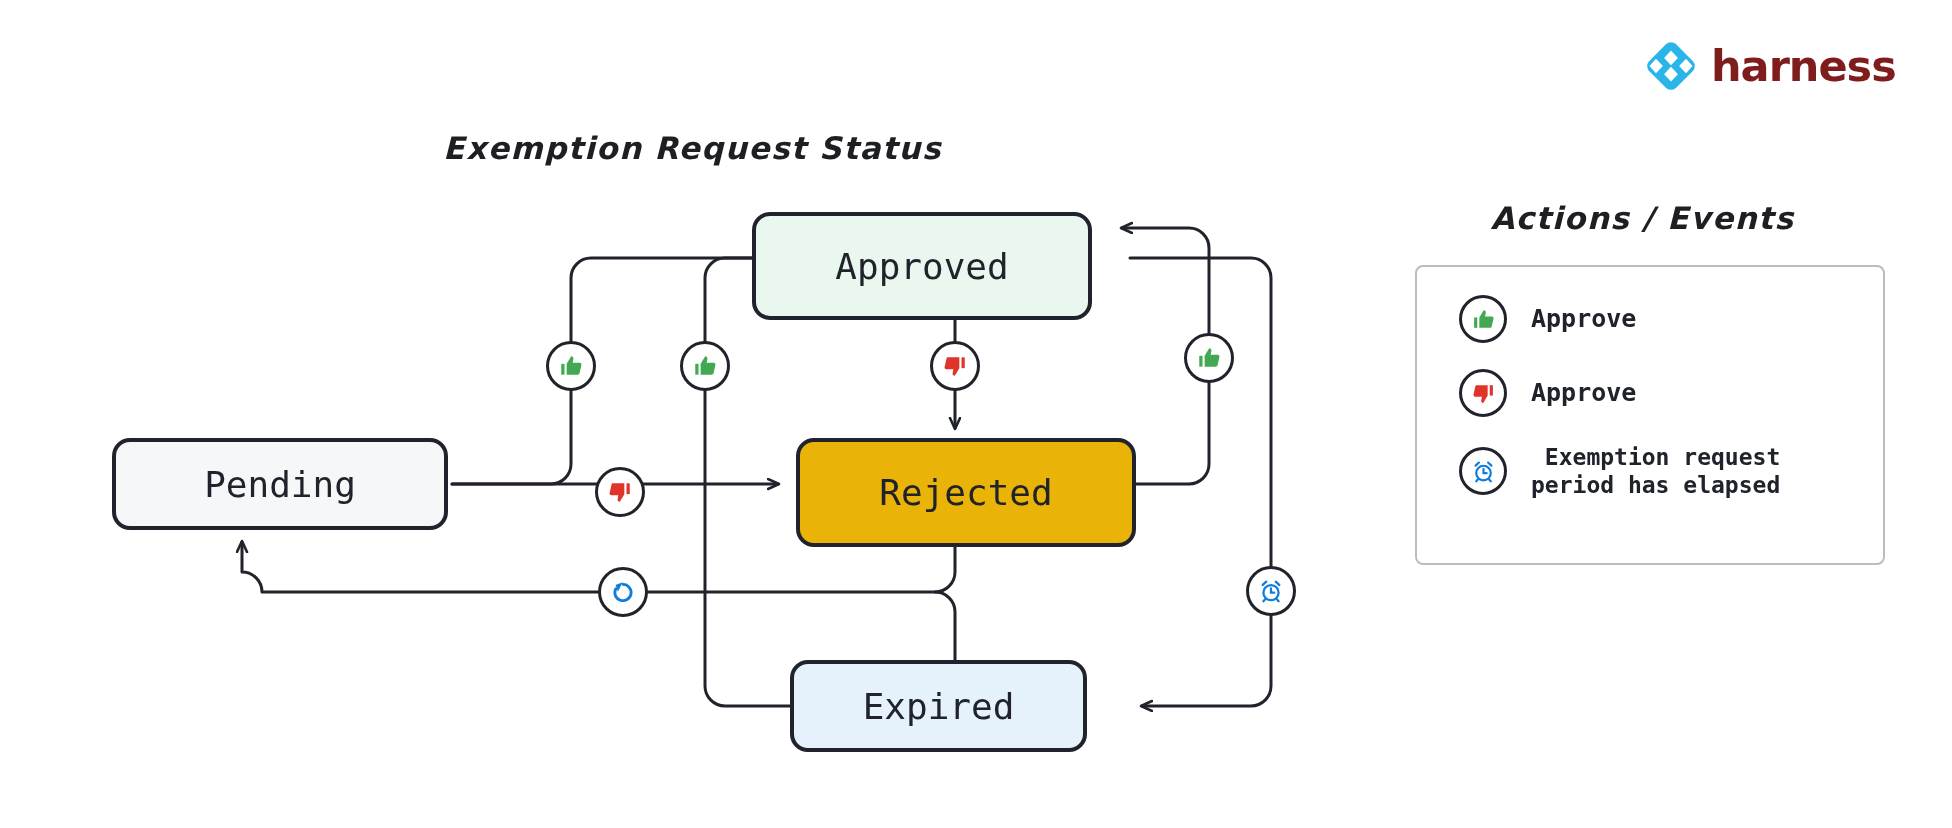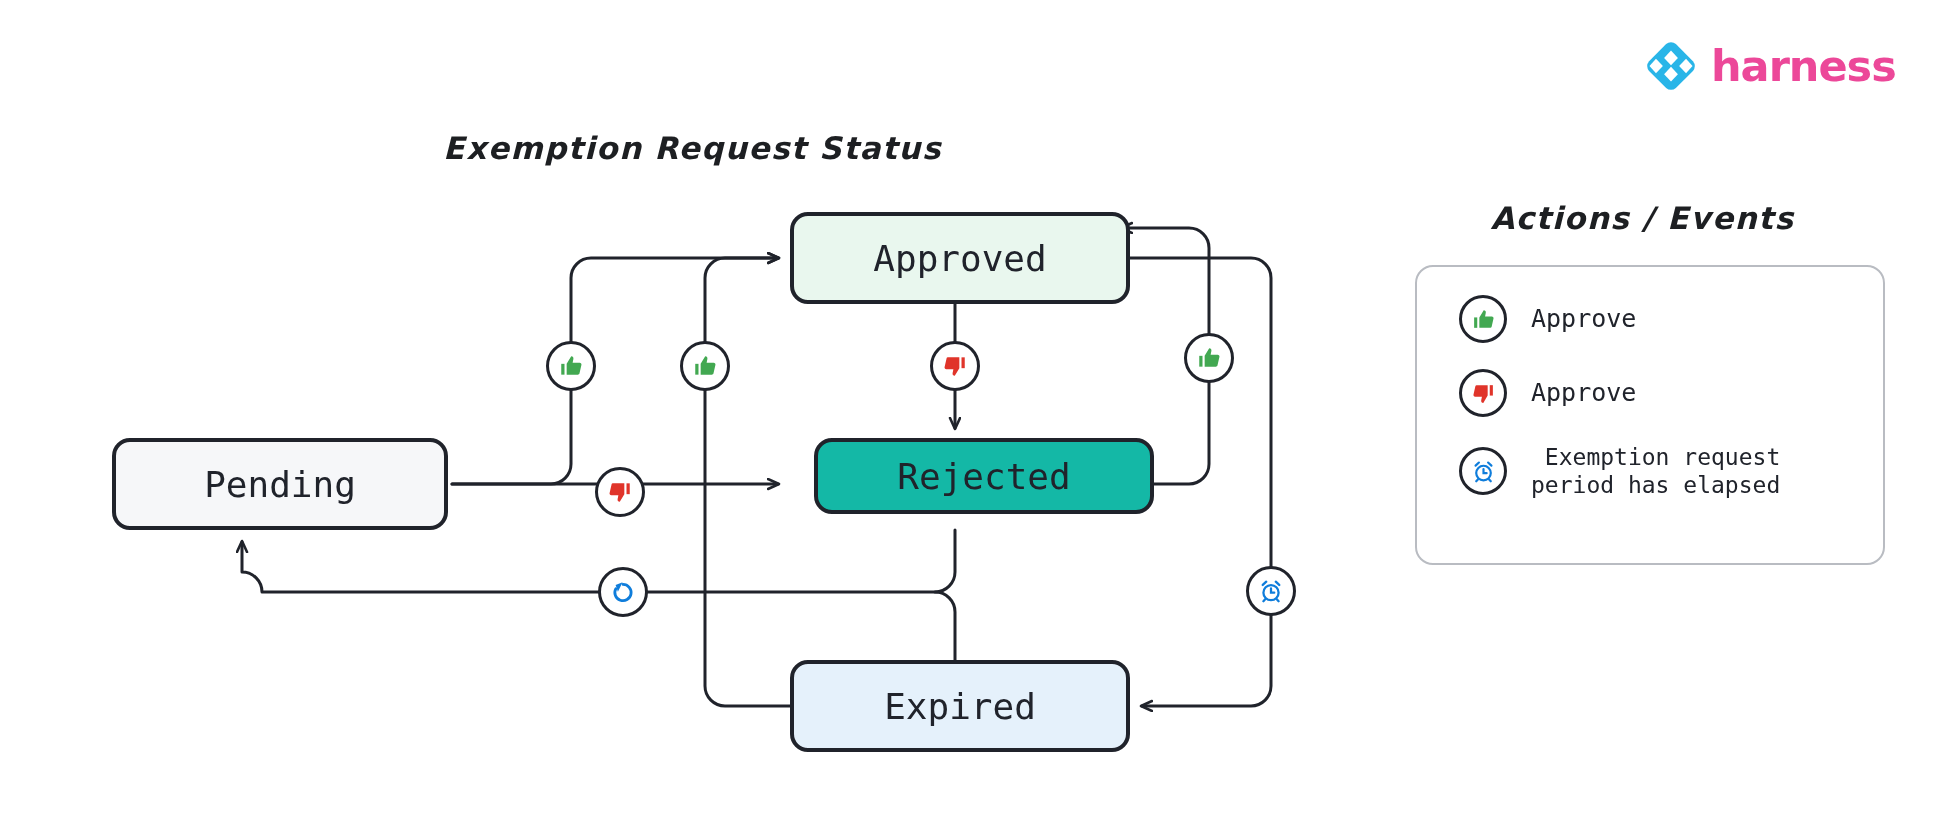--- a/index.html
+++ b/index.html
@@ -14,21 +14,21 @@
 
   
   #brand{
     position:absolute; left:1645px; top:40px;
     display:flex; align-items:center; gap:14px;
   }
   #brand .mark{width:52px;height:52px;display:block;}
   #brand .wordmark{
     font-family:"DejaVu Sans",sans-serif;
     font-size:43px; font-weight:700; letter-spacing:-1px;
-    color:#ec4899; line-height:1;
+    color:#7f1d1d; line-height:1;
   }
 
   
   .hand{
     font-family:"DejaVu Sans",sans-serif;
     font-weight:600;
     color:#1d1f22;
     font-style:italic;
     letter-spacing:1.5px;
     transform:skewX(-3deg);
@@ -49,23 +49,23 @@
   .node{
     position:absolute;
     border:4px solid #20232b;
     border-radius:18px;
     display:flex;align-items:center;justify-content:center;
     font-size:36px; color:#20232b;
     font-family:"DejaVu Sans Mono",monospace;
     box-sizing:border-box;
   }
   #node-pending {left:112px; top:438px; width:336px; height:92px; background:#f6f7f9;}
-  #node-approved{left:790px; top:212px; width:340px; height:92px; background:#e9f7ee;}
-  #node-rejected{left:814px; top:438px; width:340px; height:76px; background:#14b8a6;}
-  #node-expired {left:790px; top:660px; width:340px; height:92px; background:#e5f1fb;}
+  #node-approved{left:752px; top:212px; width:340px; height:108px; background:#e9f7ee;}
+  #node-rejected{left:796px; top:438px; width:340px; height:109px; background:#eab308;}
+  #node-expired {left:790px; top:660px; width:297px; height:92px; background:#e5f1fb;}
 
   
   .badge{
     position:absolute;
     width:50px;height:50px;border-radius:50%;
     background:#ffffff;border:3px solid #20232b;
     display:flex;align-items:center;justify-content:center;
     box-sizing:border-box;
   }
   .badge svg{width:26px;height:26px;display:block;}
@@ -75,23 +75,24 @@
   #badge-approved-rejected{left:930px; top:341px;}
   #badge-rejected-approved{left:1184px;top:333px;}
   #badge-pending-rejected {left:595px; top:467px;}
   #badge-reopen           {left:598px; top:567px;}
   #badge-approved-expired {left:1246px;top:566px;}
 
   
   #legend-panel{
     position:absolute; left:1415px; top:265px;
     width:470px; height:300px;
-    border:2px solid #b9bcc2; border-radius:18px;
+    border:2px solid #b9bcc2; border-radius:8px;
     background:#ffffff; box-sizing:border-box;
     padding:28px 0 12px 0;
+    font-weight:bold;
   }
   .legend-row{
     display:flex; align-items:center;
     padding:0 0 0 42px; margin-bottom:26px;
     min-height:48px;
   }
   .legend-row:last-child{margin-bottom:0;}
   .legend-icon{
     flex:0 0 auto;
     width:48px;height:48px;border-radius:50%;

